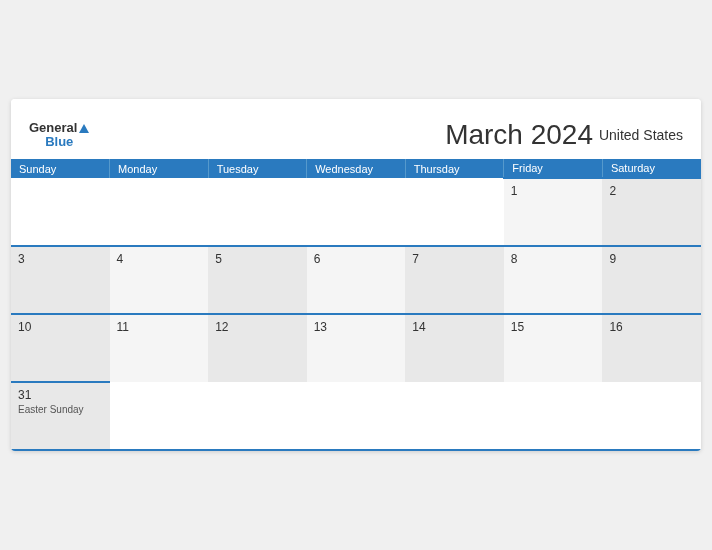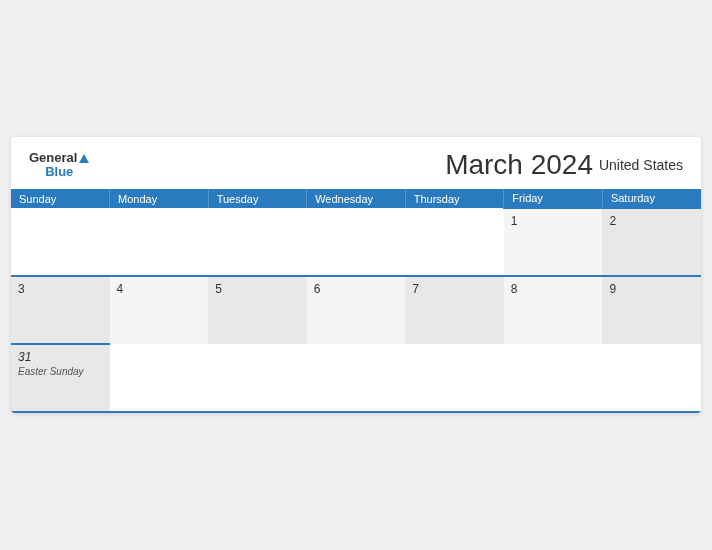--- a/index.html
+++ b/index.html
@@ -16,21 +16,21 @@
       width: 690px;
       background: #fff;
       border-radius: 4px;
       overflow: hidden;
       box-shadow: 0 1px 4px rgba(0,0,0,0.15);
     }
     .cal-header {
       display: flex;
       align-items: center;
       justify-content: space-between;
-      padding: 12px 18px 8px;
+      padding: 20px 18px 8px;
       background: #fff;
     }
     .logo {
       display: flex;
       flex-direction: column;
       line-height: 1.1;
     }
     .logo-general {
       font-size: 13px;
       font-weight: bold;
@@ -105,21 +105,20 @@
       display: block;
       margin-bottom: 2px;
     }
     .day-event {
       font-size: 10px;
       color: #555;
       display: block;
     }
     .last-row td {
       border-bottom: 2px solid #2a7abf;
-      font-style: italic;
     }
   </style>
 </head>
 <body>
 
 <div class="calendar-container">
   <div class="cal-header">
     <div class="logo">
       <span class="logo-general">General<span class="logo-triangle"></span></span>
       <span class="logo-blue">Blue</span>
@@ -169,20 +168,43 @@
           <td class="alt">
             <span class="day-num">7</span>
           </td>
           <td>
             <span class="day-num">8</span>
           </td>
           <td class="alt">
             <span class="day-num">9</span>
           </td>
         </tr>
+        <tr>
+          <td class="alt">
+            <span class="day-num">10</span>
+          </td>
+          <td>
+            <span class="day-num">11</span>
+          </td>
+          <td class="alt">
+            <span class="day-num">12</span>
+          </td>
+          <td>
+            <span class="day-num">13</span>
+          </td>
+          <td class="alt">
+            <span class="day-num">14</span>
+          </td>
+          <td>
+            <span class="day-num">15</span>
+          </td>
+          <td class="alt">
+            <span class="day-num">16</span>
+          </td>
+        </tr>
         <tr class="last-row">
           <td class="alt">
             <span class="day-num">31</span>
             <span class="day-event">Easter Sunday</span>
           </td>
           <td class="empty"></td>
           <td class="empty"></td>
           <td class="empty"></td>
           <td class="empty"></td>
           <td class="empty"></td>

